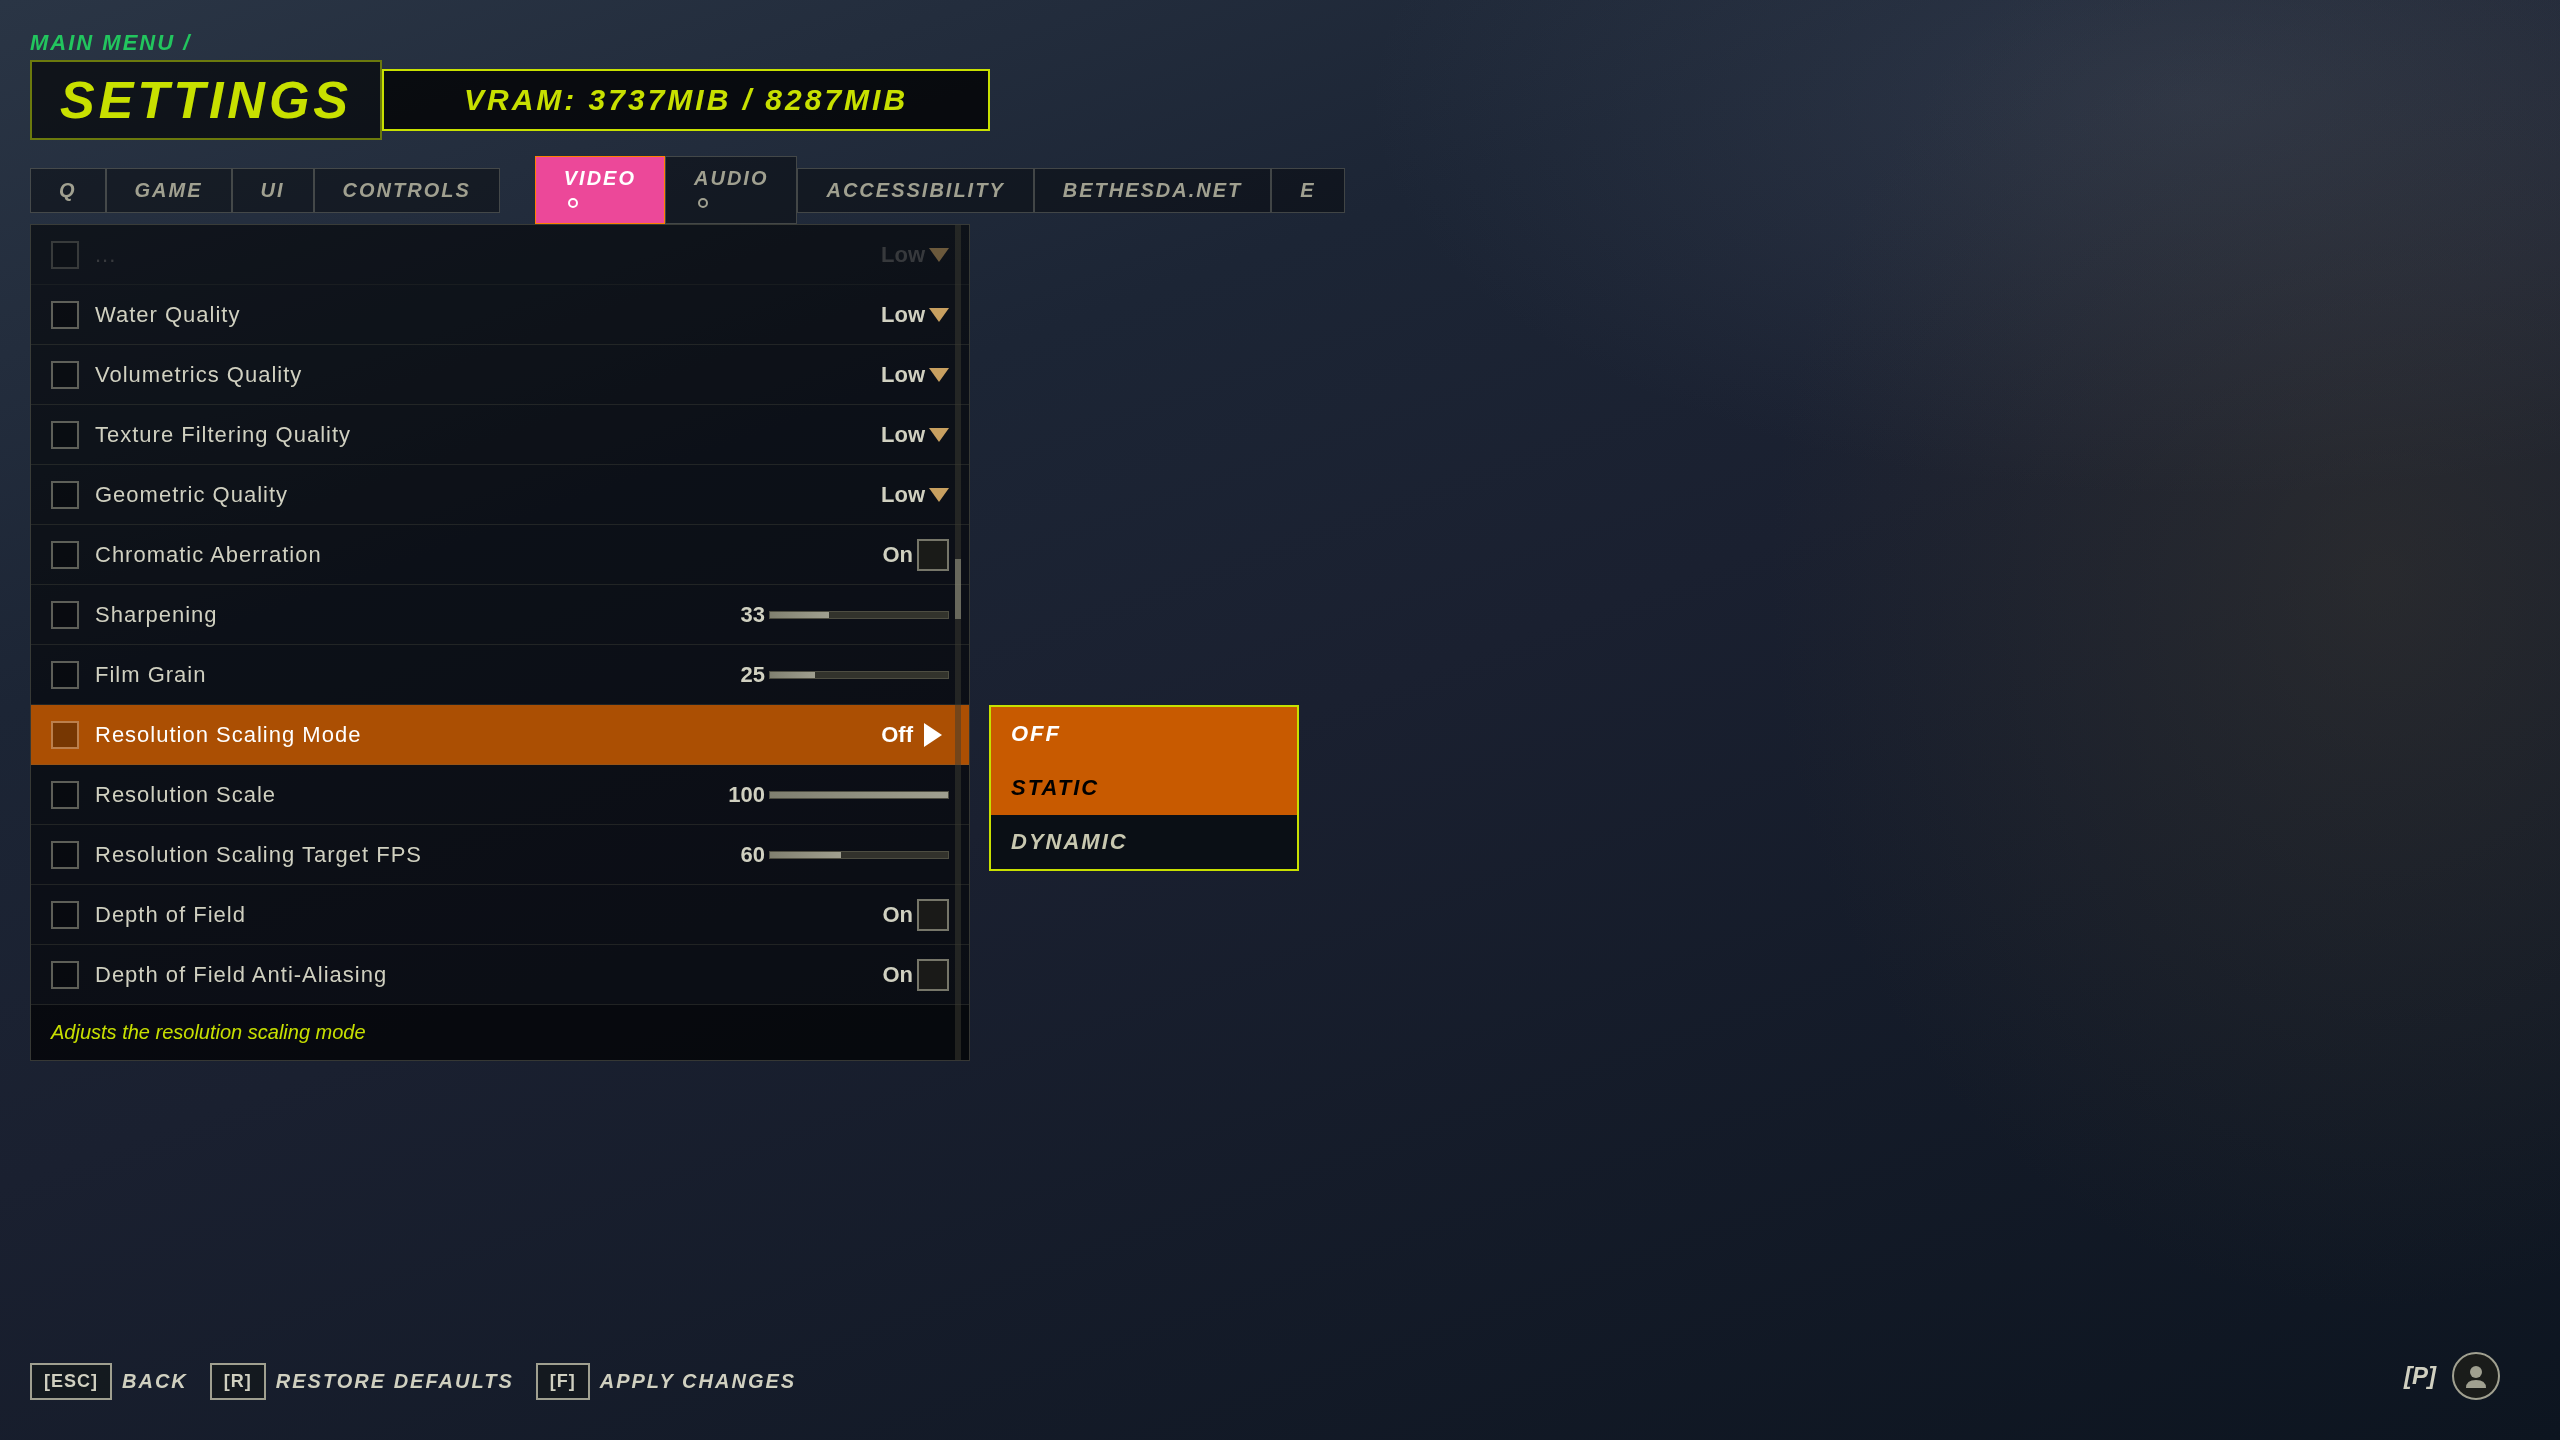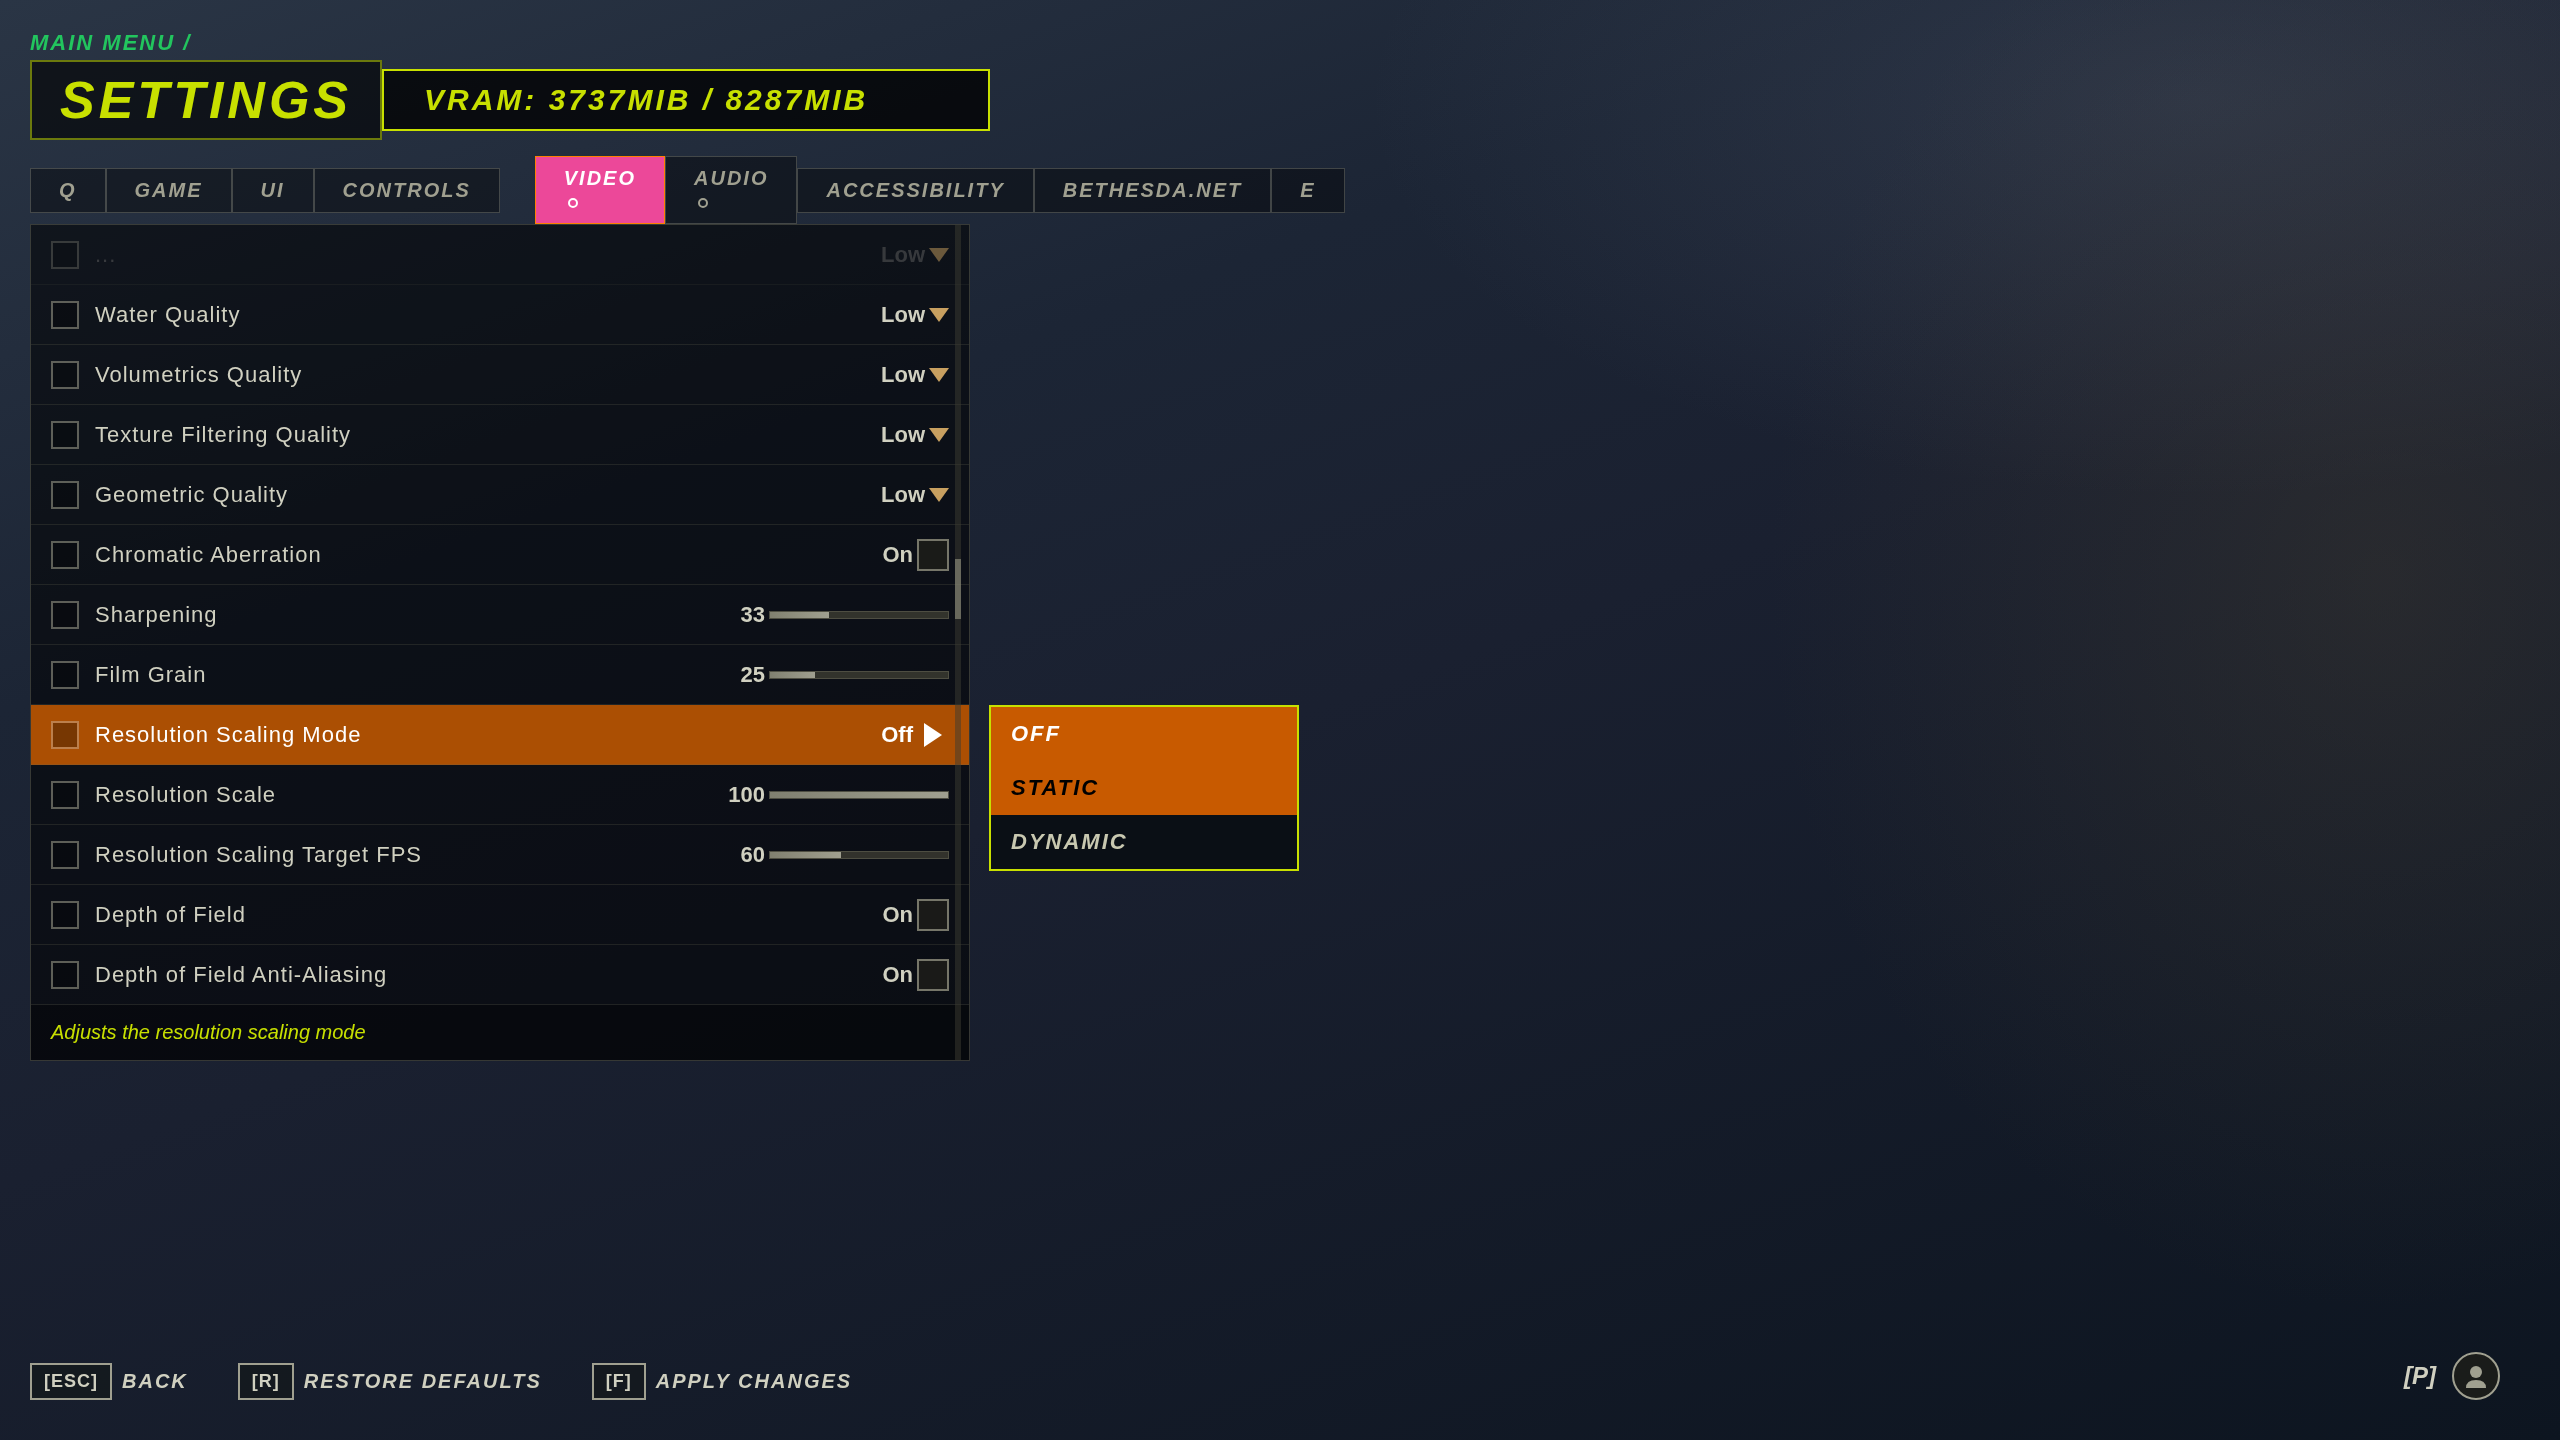--- a/index.html
+++ b/index.html
@@ -89,21 +89,21 @@
       background: rgba(0,0,0,0.75);
       border: 2px solid #c8e000;
       color: #c8e000;
       font-size: 30px;
       font-weight: 700;
       letter-spacing: 3px;
       padding: 12px 40px;
       text-transform: uppercase;
       font-style: italic;
       flex: 1;
-      text-align: left;
+      text-align: center;
     }
 
     
     .tab-nav {
       display: flex;
       gap: 0;
       margin-bottom: 0;
       align-items: center;
     }
 
@@ -290,21 +290,21 @@
       background: rgba(0,0,0,0.3);
     }
 
     
     .bottom-bar {
       position: absolute;
       bottom: 40px;
       left: 30px;
       display: flex;
       align-items: center;
-      gap: 50px;
+      gap: 22px;
       z-index: 10;
     }
 
     .bottom-btn {
       display: flex;
       align-items: center;
       gap: 10px;
       cursor: pointer;
     }
 

